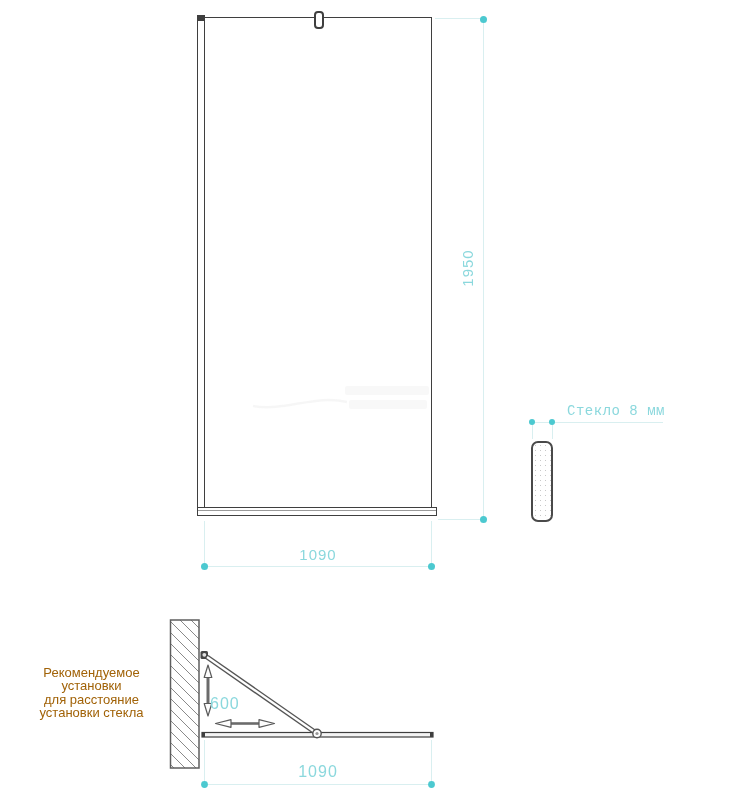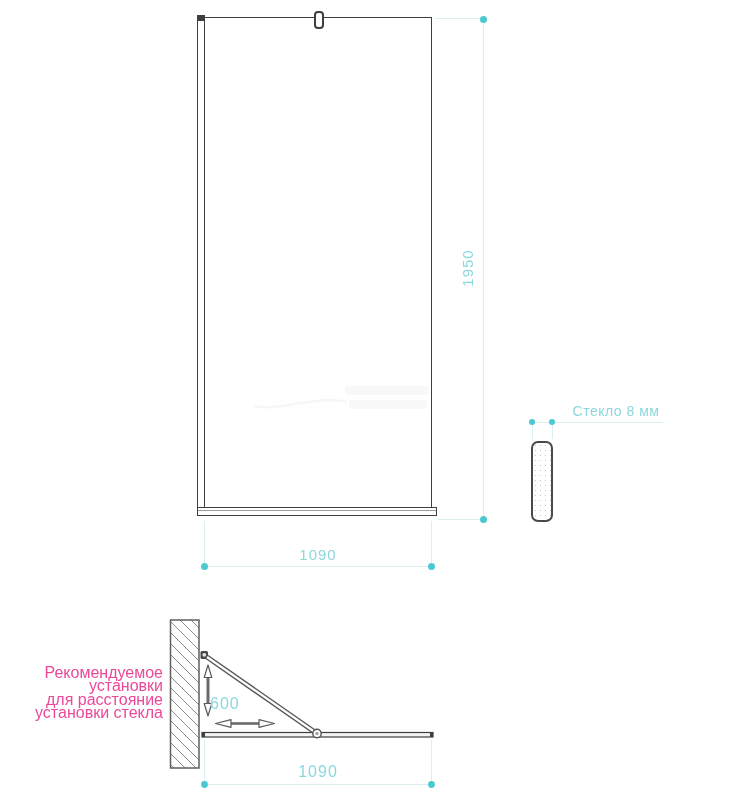--- a/index.html
+++ b/index.html
@@ -31,26 +31,26 @@
   
   .glass-section{
     left:531px;top:441px;width:22px;height:81px;border:2px solid #4a4a4a;border-radius:7px;
     background-color:#ffffff;
     background-image:radial-gradient(#c8c8c8 0.8px, rgba(0,0,0,0) 0.9px);
     background-size:5px 5px;
   }
   .gtick-l{left:531.5px;top:424px;width:1px;height:15px;}
   .gtick-r{left:551.5px;top:424px;width:1px;height:15px;}
   .gline{left:532px;top:421.5px;width:131px;height:1px;}
-  .label-glass{left:560px;top:403px;width:112px;text-align:center;font-size:14px;letter-spacing:0.5px;}
+  .label-glass{left:560px;top:403px;width:112px;text-align:center;font-size:14px;letter-spacing:0.5px;font-family:Liberation Mono, monospace;}
   
   .watermark{left:245px;top:380px;width:190px;height:36px;opacity:0.55;}
   
   .install-svg{left:0;top:610px;width:500px;height:190px;}
-  .note-block{left:20px;top:666px;width:143px;text-align:right;font-size:16px;line-height:13.4px;color:#ec4899;}
+  .note-block{left:20px;top:666px;width:143px;text-align:center;font-size:13px;line-height:13.4px;color:#a16207;}
   .note-block span{display:block;}
   .label-600{left:210px;top:695px;width:52px;text-align:left;font-size:16px;}
   .label-1090b{left:268px;top:763px;width:100px;text-align:center;font-size:16px;}
 </style>
 </head>
 <body>
 
 <div id="canvas">
 
   <div class="abs panel"></div>

